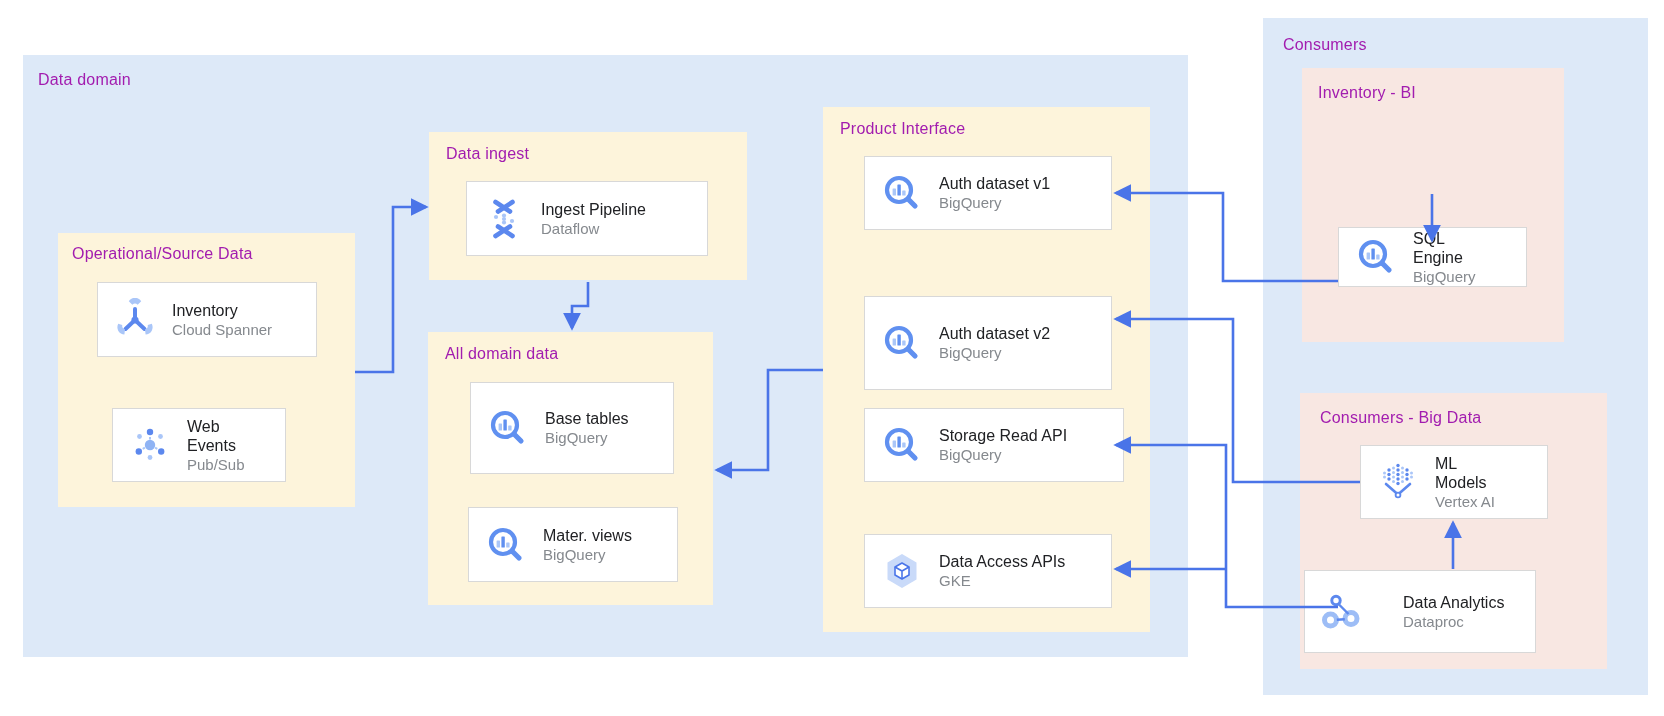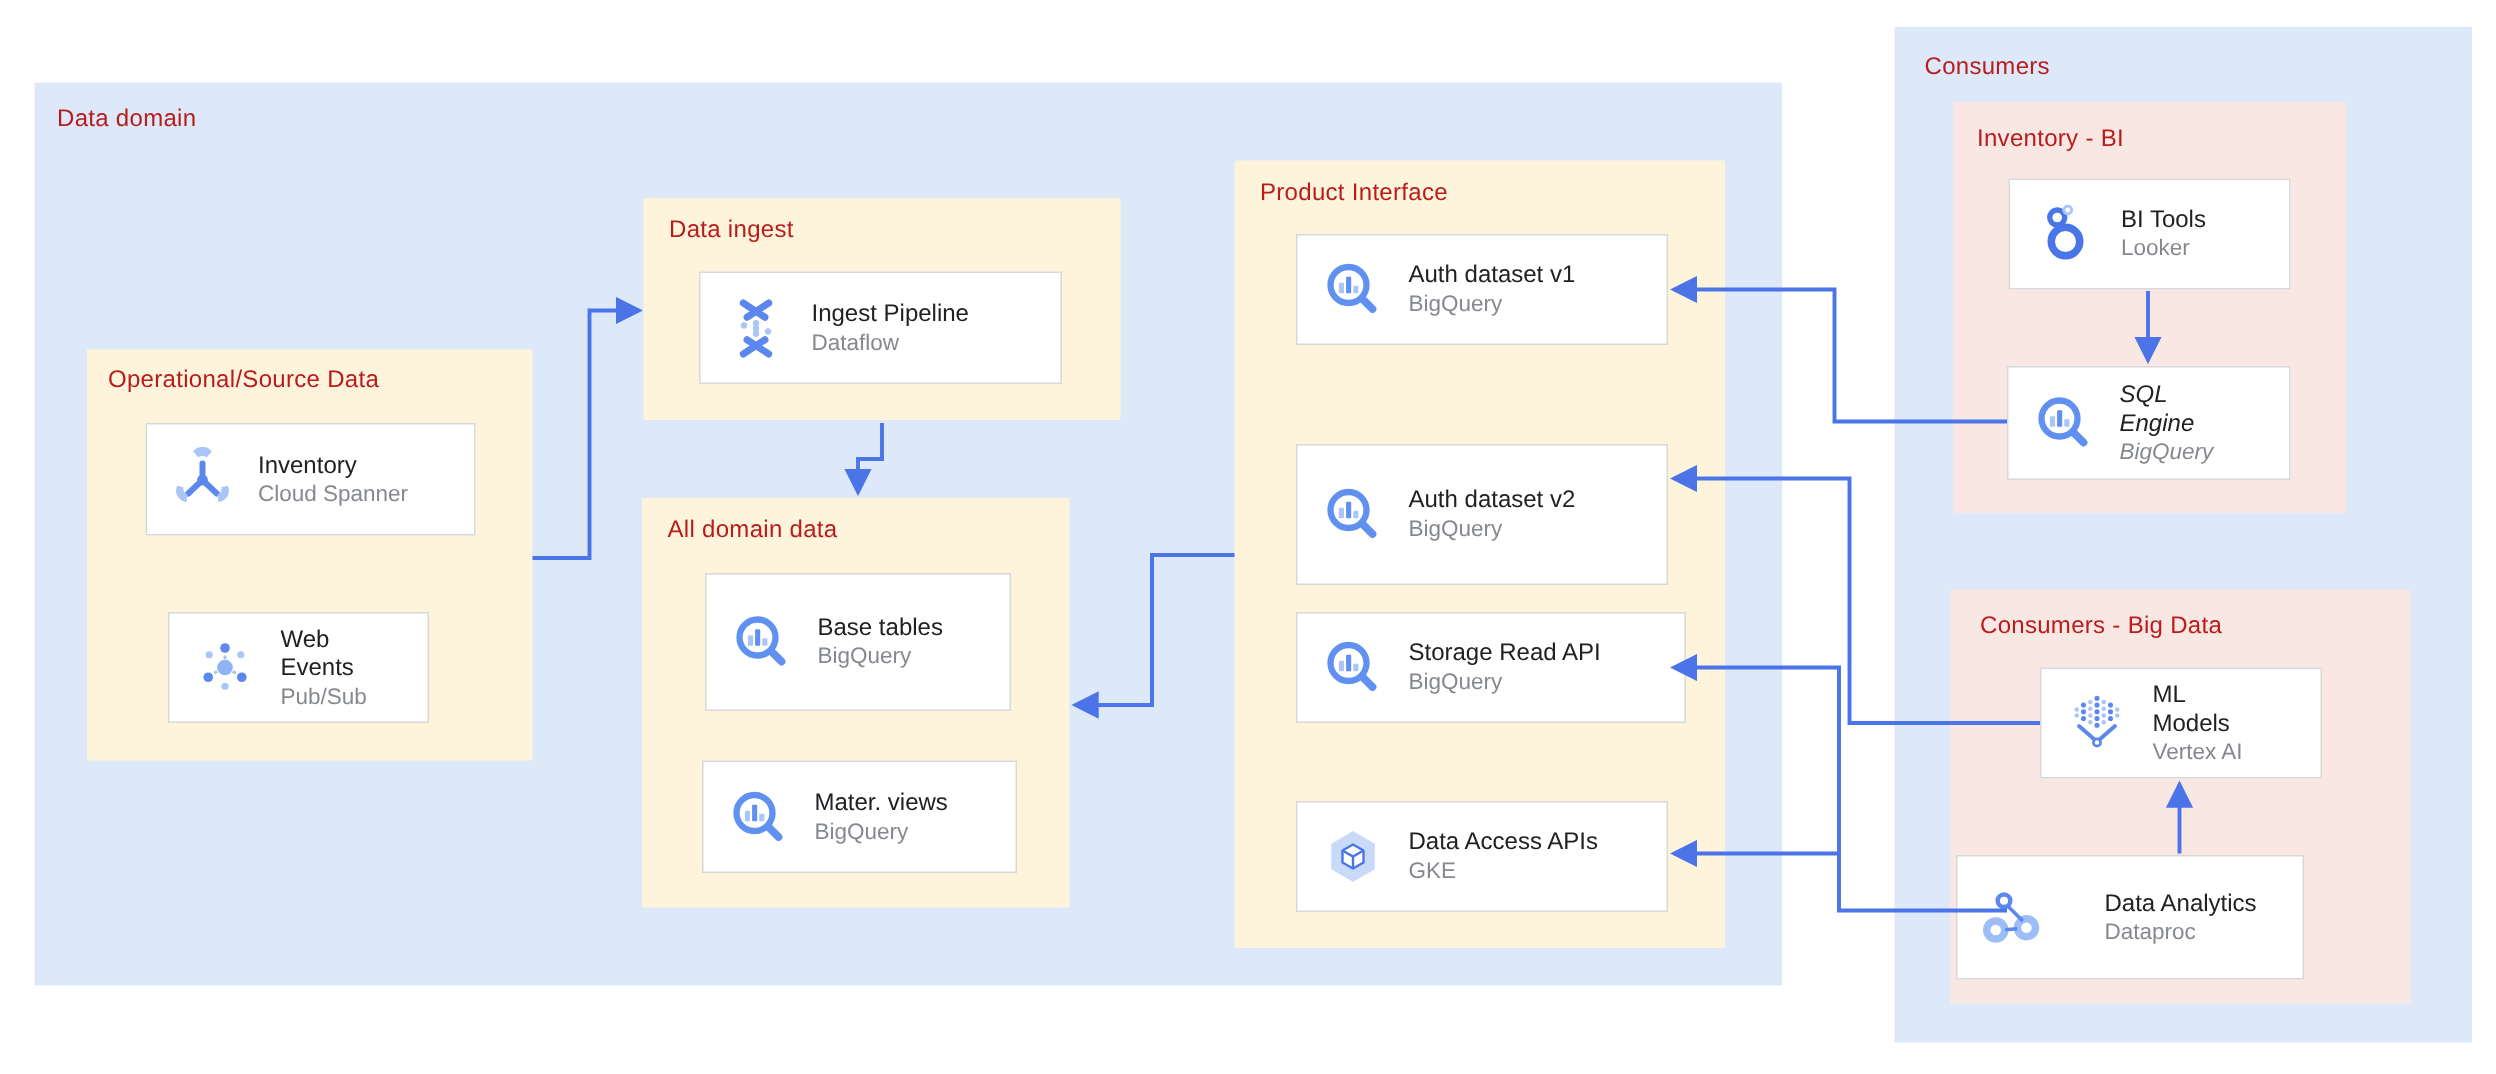--- a/index.html
+++ b/index.html
@@ -3,21 +3,21 @@
 <meta charset="utf-8">
 <style>
   html,body { margin:0; padding:0; background:#ffffff; font-family:"Liberation Sans", sans-serif; }
   #stage { position:relative; width:1664px; height:716px; background:#ffffff; overflow:hidden; }
 
   .container { position:absolute; background:var(--container-fill); }
   .group     { position:absolute; }
   .group.yellow { background:var(--group-fill-yellow); }
   .group.pink   { background:var(--group-fill-pink); }
 
-  .zone-label { position:absolute; color:#b91c1c; font-size:16px; letter-spacing:0.2px; white-space:nowrap; }
+  .zone-label { position:absolute; color:#a21caf; font-size:16px; letter-spacing:0.2px; white-space:nowrap; }
 
   .card { position:absolute; background:#ffffff; border:1px solid #d8d8d8; box-sizing:border-box;
           display:flex; align-items:center; padding-left:15px; }
   .card-icon { width:44px; height:44px; flex:0 0 44px; margin-right:15px; display:inline-block; }
   .card-icon svg { display:block; }
   .card-text  { display:flex; flex-direction:column; justify-content:center; }
   .card-title { color:#202124; font-size:16px; line-height:19px; white-space:pre-line; }
   .card-sub   { color:#85898e; font-size:15px; line-height:19px; white-space:nowrap; }
 
   #edge-layer { position:absolute; left:0; top:0; pointer-events:none; }
@@ -218,35 +218,22 @@
     <path d="M22 14 L29 18 V26 L22 30 L15 26 V18 Z" fill="#ffffff" stroke="#4a75e9" stroke-width="1.6" stroke-linejoin="round"></path>
     <path d="M15 18 L22 22 L29 18 M22 22 V30" fill="none" stroke="#4a75e9" stroke-width="1.6"></path>
         </svg>
       </span>
     <div class="card-text">
       <div class="card-title">Data Access APIs</div>
       <div class="card-sub">GKE</div>
     </div>
   </div>
 
-  <div class="card" style="left:1339px; top:119px; width:188px; height:74px;">
-    <span class="card-icon">
-        <svg viewBox="0 0 44 44" width="44" height="44">
-    <circle cx="22" cy="27" r="9.5" fill="none" stroke="#4a75e9" stroke-width="5"></circle>
-    <circle cx="16.5" cy="11" r="5" fill="none" stroke="#4a75e9" stroke-width="3.6"></circle>
-    <circle cx="23.5" cy="6" r="2.6" fill="none" stroke="#aac6f8" stroke-width="2"></circle>
-        </svg>
-      </span>
-    <div class="card-text">
-      <div class="card-title">BI Tools</div>
-      <div class="card-sub">Looker</div>
-    </div>
-  </div>
-
-  <div class="card" style="left:1338px; top:244px; width:189px; height:76px;font-style:italic;">
+
+  <div class="card" style="left:1338px; top:227px; width:189px; height:60px;">
     <span class="card-icon">
         <svg viewBox="0 0 44 44" width="44" height="44">
     <circle cx="19" cy="19" r="12" fill="none" stroke="#6090f0" stroke-width="4.2"></circle>
     <rect x="12.6" y="17.5" width="3.4" height="7" rx="0.6" fill="#aac6f8"></rect>
     <rect x="17.4" y="13.5" width="3.4" height="11" rx="0.6" fill="#6090f0"></rect>
     <rect x="22.2" y="19.5" width="3.4" height="5" rx="0.6" fill="#aac6f8"></rect>
     <path d="M28.5 28.5 L35 35" stroke="#6090f0" stroke-width="5.2" stroke-linecap="round"></path>
         </svg>
       </span>
     <div class="card-text">

